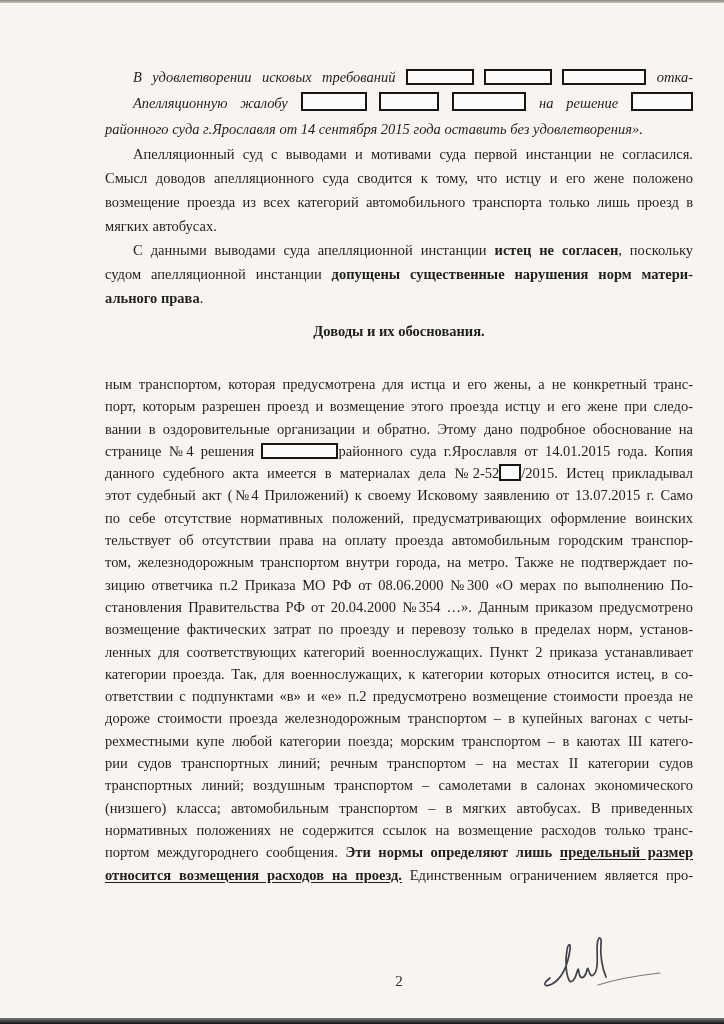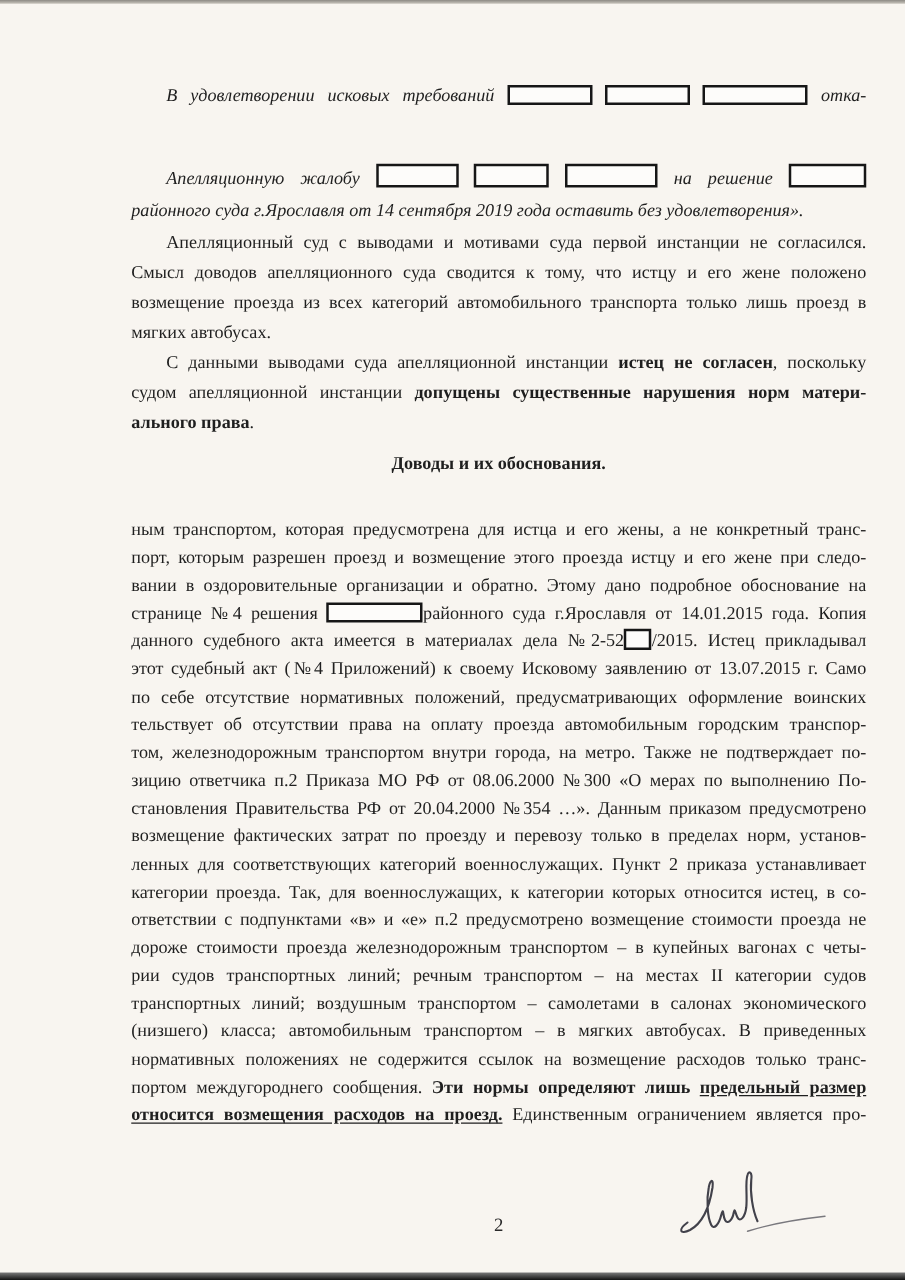--- a/index.html
+++ b/index.html
@@ -58,22 +58,22 @@
 </style>
 </head>
 <body>
 
 <div class="page">
   <div class="edge-top"></div>
 
   <div class="content">
       <div class="para quote">
         <div class="line" style="padding-left: 28px;"><span>В удовлетворении исковых требований </span><span class="redact" style="width: 64px; height: 12px;"></span><span> </span><span class="redact" style="width: 64px; height: 12px;"></span><span> </span><span class="redact" style="width: 80px; height: 12px;"></span><span> отка-</span></div>
-        <div class="line" style="padding-left: 28px; margin-top: 40px;"><span>Апелляционную жалобу </span><span class="redact" style="width: 62px; height: 15px;"></span><span> </span><span class="redact" style="width: 56px; height: 15px;"></span><span> </span><span class="redact" style="width: 70px; height: 15px;"></span><span> на решение </span><span class="redact" style="width: 58px; height: 15px;"></span></div>
-        <div class="line end"><span>районного суда г.Ярославля от 14 сентября 2019 года оставить без удовлетворения».</span></div>
+        <div class="line" style="padding-left: 28px;"><span>Апелляционную жалобу </span><span class="redact" style="width: 62px; height: 15px;"></span><span> </span><span class="redact" style="width: 56px; height: 15px;"></span><span> </span><span class="redact" style="width: 70px; height: 15px;"></span><span> на решение </span><span class="redact" style="width: 58px; height: 15px;"></span></div>
+        <div class="line end"><span>районного суда г.Ярославля от 14 сентября 2015 года оставить без удовлетворения».</span></div>
       </div>
       <div class="para body-a">
         <div class="line" style="padding-left: 28px;"><span>Апелляционный суд с выводами и мотивами суда первой инстанции не согласился.</span></div>
         <div class="line"><span>Смысл доводов апелляционного суда сводится к тому, что истцу и его жене положено</span></div>
         <div class="line"><span>возмещение проезда из всех категорий автомобильного транспорта только лишь проезд в</span></div>
         <div class="line end"><span>мягких автобусах.</span></div>
       </div>
       <div class="para body-a">
         <div class="line" style="padding-left: 28px;"><span>С данными выводами суда апелляционной инстанции </span><b>истец не согласен</b><span>, поскольку</span></div>
         <div class="line"><span>судом апелляционной инстанции </span><b>допущены существенные нарушения норм матери-</b></div>
@@ -92,20 +92,21 @@
         <div class="line"><span>по себе отсутствие нормативных положений, предусматривающих оформление воинских</span></div>
         <div class="line"><span>тельствует об отсутствии права на оплату проезда автомобильным городским транспор-</span></div>
         <div class="line"><span>том, железнодорожным транспортом внутри города, на метро. Также не подтверждает по-</span></div>
         <div class="line"><span>зицию ответчика п.2 Приказа МО РФ от 08.06.2000 №300 «О мерах по выполнению По-</span></div>
         <div class="line"><span>становления Правительства РФ от 20.04.2000 №354 …». Данным приказом предусмотрено</span></div>
         <div class="line"><span>возмещение фактических затрат по проезду и перевозу только в пределах норм, установ-</span></div>
         <div class="line"><span>ленных для соответствующих категорий военнослужащих. Пункт 2 приказа устанавливает</span></div>
         <div class="line"><span>категории проезда. Так, для военнослужащих, к категории которых относится истец, в со-</span></div>
         <div class="line"><span>ответствии с подпунктами «в» и «е» п.2 предусмотрено возмещение стоимости проезда не</span></div>
         <div class="line"><span>дороже стоимости проезда железнодорожным транспортом – в купейных вагонах с четы-</span></div>
+        <div class="line"><span>рехместными купе любой категории поезда; морским транспортом – в каютах III катего-</span></div>
         <div class="line"><span>рии судов транспортных линий; речным транспортом – на местах II категории судов</span></div>
         <div class="line"><span>транспортных линий; воздушным транспортом – самолетами в салонах экономического</span></div>
         <div class="line"><span>(низшего) класса; автомобильным транспортом – в мягких автобусах. В приведенных</span></div>
         <div class="line"><span>нормативных положениях не содержится ссылок на возмещение расходов только транс-</span></div>
         <div class="line"><span>портом междугороднего сообщения. </span><b>Эти нормы определяют лишь </b><b><u>предельный размер</u></b></div>
         <div class="line"><b><u>относится возмещения расходов на проезд.</u></b><span> Единственным ограничением является про-</span></div>
       </div>
     </div>
 
   <div class="page-number">2</div>

